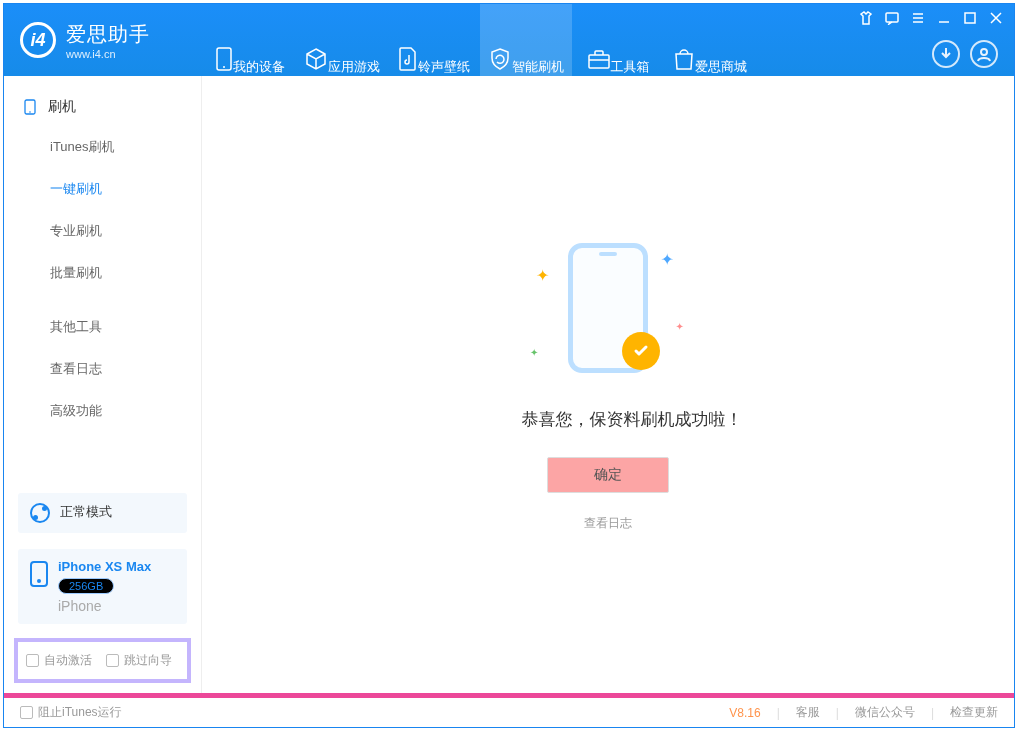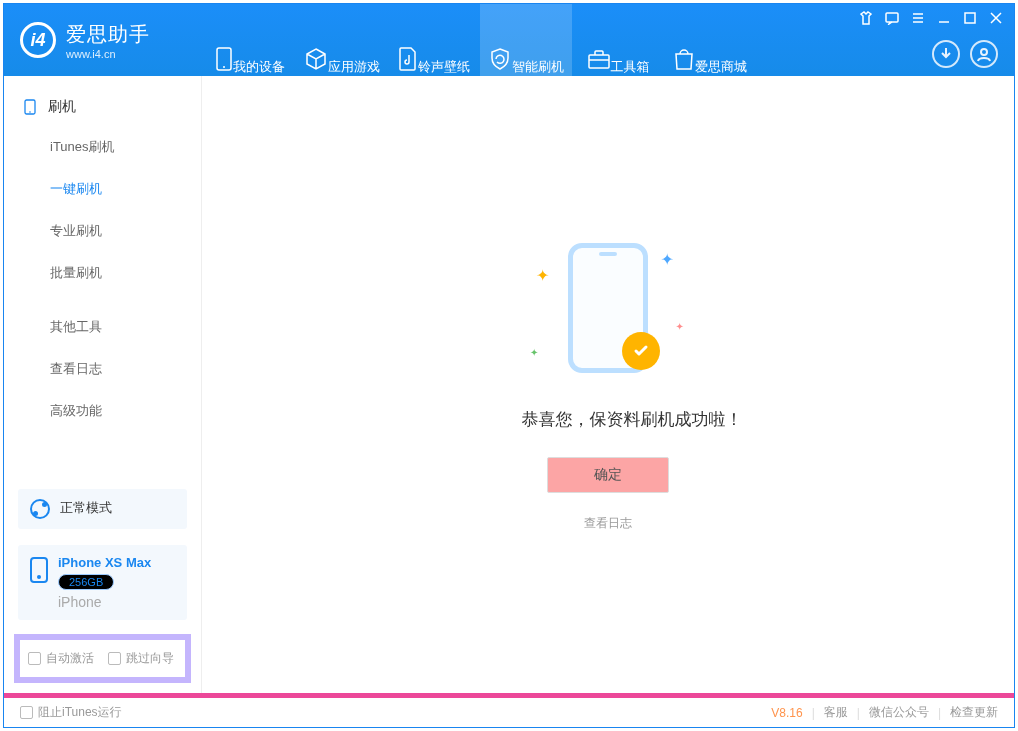--- a/index.html
+++ b/index.html
@@ -37,21 +37,21 @@
   .mode-card, .device-card { margin:8px 14px; background:#f3f8fd; border-radius:3px; padding:10px 12px; display:flex; align-items:flex-start; gap:10px; color:#333;}
   .mode-card .micon { width:20px; height:20px; border:2px solid #1a87f0; border-radius:50%; display:flex; align-items:center; justify-content:center; position:relative;}
   .mode-card .micon::before { content:""; width:5px; height:5px; background:#1a87f0; border-radius:50%; position:absolute; top:1px; right:1px;}
   .mode-card .micon::after { content:""; width:5px; height:5px; background:#1a87f0; border-radius:50%; position:absolute; bottom:1px; left:1px;}
   .device-card { flex-direction:row; align-items:flex-start; font-weight:bold; color:#1a87f0;}
   .device-card .dicon{ width:18px; height:26px; border:2px solid #1a87f0; border-radius:4px; margin-top:2px; flex-shrink:0; position:relative;}
   .device-card .dicon::after{content:""; position:absolute; bottom:2px; left:50%; transform:translateX(-50%); width:4px; height:4px; border-radius:50%; background:#1a87f0;}
   .device-info .name{ font-size:13px;}
   .device-info .badge{ display:inline-block; margin-top:4px; padding:1px 10px; border:1px solid #9dcbff; background:#000000; color:#1a87f0; border-radius:10px; font-size:11px; font-weight:normal;}
   .device-info .type{ font-size:14px; color:#aaa; font-weight:normal; margin-top:4px;}
-  .check-row { border:6px solid #c4b5fd; margin:6px 10px 10px 10px; padding:10px 8px; display:flex; gap:14px; align-items:center;}
+  .check-row { border:4px solid #c4b5fd; margin:6px 10px 10px 10px; padding:10px 8px; display:flex; gap:14px; align-items:center;}
   .chk { display:flex; align-items:center; gap:5px; color:#999; font-size:12px; cursor:pointer;}
   .chk-box { width:13px; height:13px; border:1px solid #bbb; border-radius:2px;}
   
   
   .main { flex:1; display:flex; flex-direction:column; align-items:center; justify-content:center; color:#333;}
   .illus { width:160px; height:150px; position:relative; margin-bottom:20px;}
   .phone { width:80px; height:130px; border:5px solid #bcdfff; border-radius:14px; background:#fafdff; position:absolute; left:40px; top:5px;}
   .phone::before{content:""; position:absolute; top:4px; left:50%; transform:translateX(-50%); width:18px; height:4px; background:#bcdfff; border-radius:3px;}
   .badge-circle{ width:38px; height:38px; background:#ffb400; border-radius:50%; position:absolute; right:28px; bottom:18px; display:flex; align-items:center; justify-content:center;}
   .badge-circle svg{ stroke:#fff; fill:none; stroke-width:3; stroke-linecap:round; stroke-linejoin:round;}
@@ -60,21 +60,21 @@
   .s2{ left:2px; bottom:30px; color:#66c36a; font-size:10px;}
   .s3{ right:14px; top:12px; color:#4fa8ff;}
   .s4{ right:4px; bottom:56px; color:#ff8e8e; font-size:10px;}
   .success-text{ font-size:17px; color:#333; margin-bottom:26px;margin-left:48px;}
   .ok-btn{ padding:8px 46px; border:1px solid #ddd; background:#fca5a5; font-size:14px; color:#555; cursor:pointer; border-radius:2px;}
   .log-link{ margin-top:22px; font-size:12px; color:#999; cursor:pointer;}
   
   
   .footer{ height:34px; border-top:5px solid #ec4899; display:flex; align-items:center; padding:0 16px; font-size:12px; color:#999;}
   .footer .chk{ color:#999;}
-  .footer-right{ margin-left:auto; display:flex; align-items:center; gap:9px;}
+  .footer-right{ margin-left:auto; display:flex; align-items:center; gap:16px;}
   .footer-right .sep{ color:#ddd;}
   .footer-right .flink{ color:#999; cursor:pointer;}
   .ver{ color:#ff944d;}
 </style>
 </head>
 <body>
 
 <div class="app">
 
   <div class="header">

